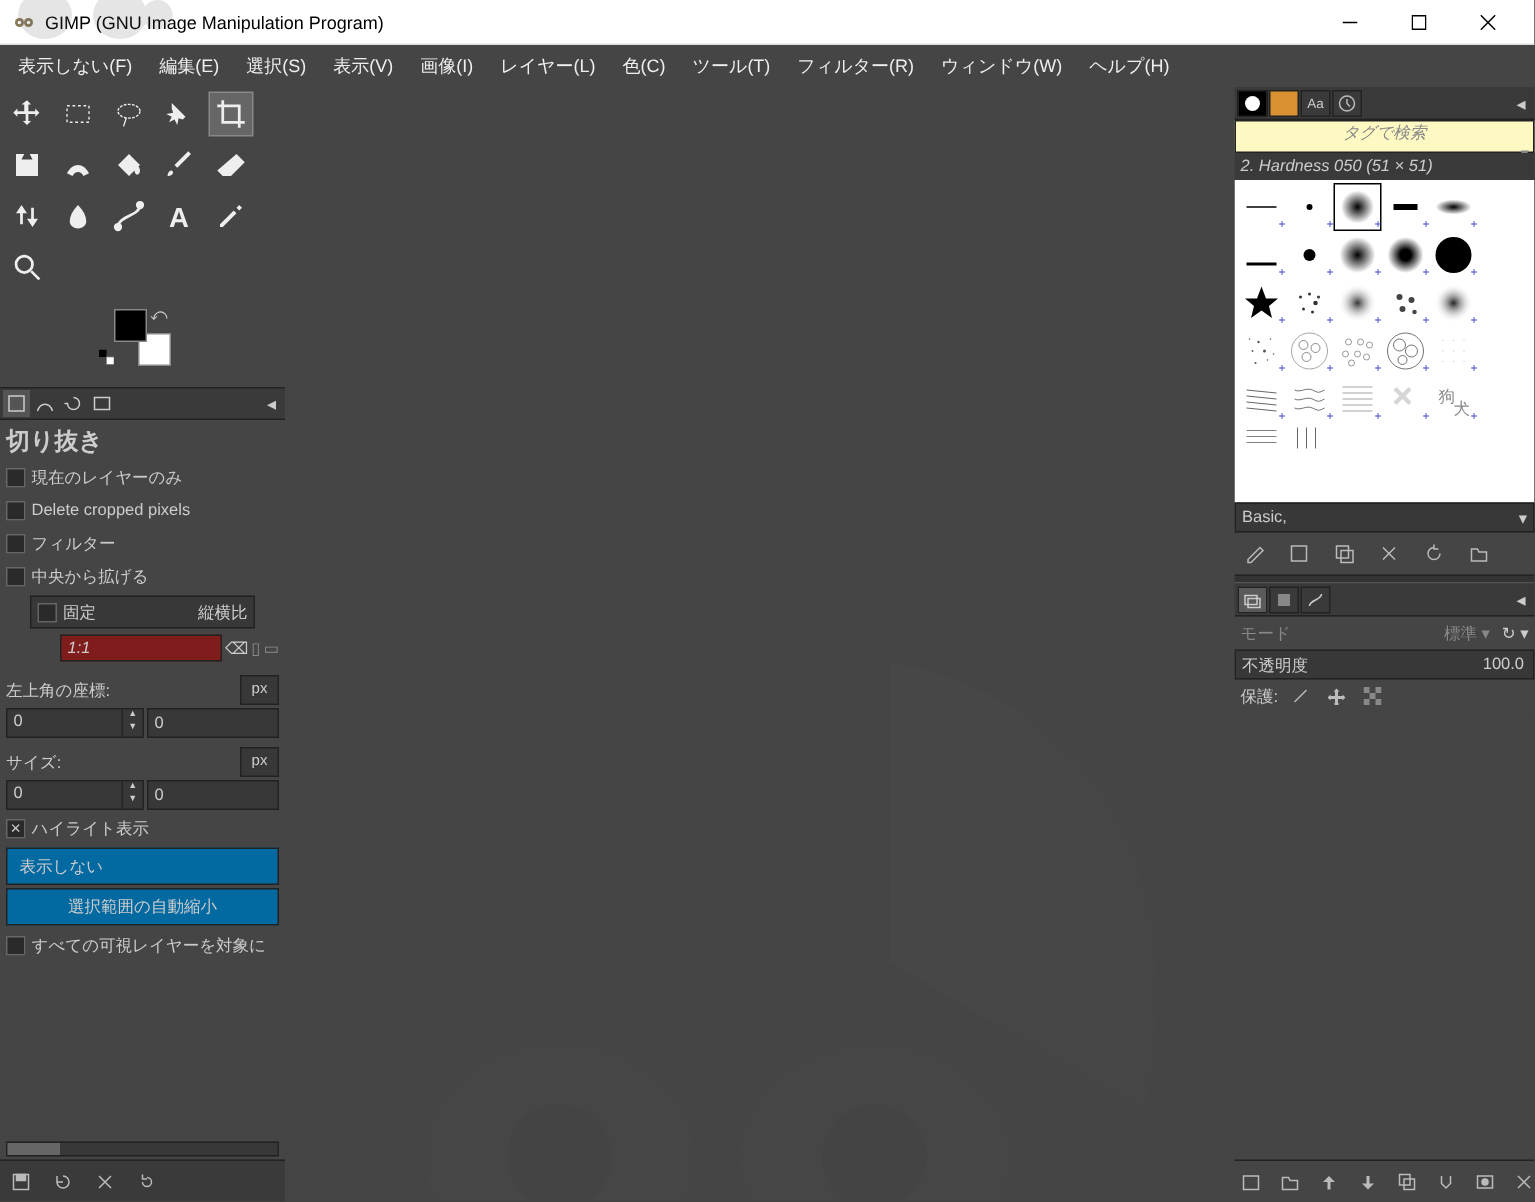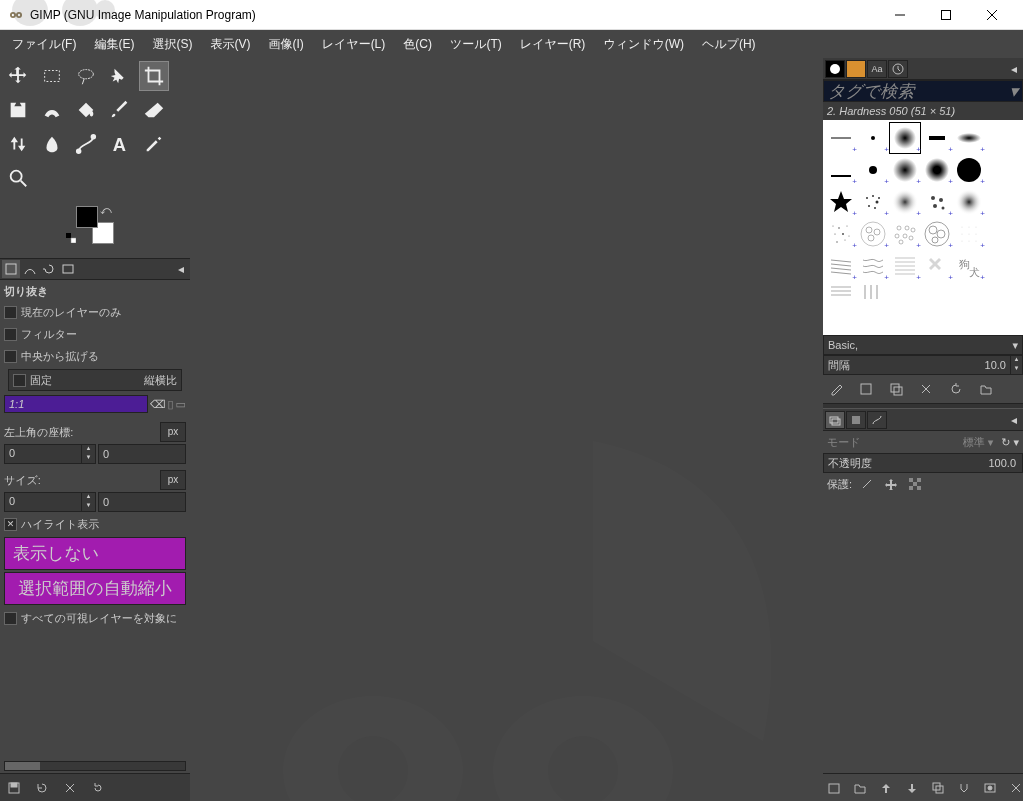--- a/index.html
+++ b/index.html
@@ -23,44 +23,44 @@
 .color-selector { display: flex; justify-content: center; padding: 8px 0 12px; position: relative; height: 56px; }
 .color-fg { width: 22px; height: 22px; background: #000; border: 1px solid #888; position: absolute; left: 76px; top: 4px; z-index: 2; }
 .color-bg { width: 22px; height: 22px; background: #fff; border: 1px solid #888; position: absolute; left: 92px; top: 20px; }
 .color-swap { position: absolute; left: 100px; top: 2px; font-size: 11px; color: #ccc; cursor: pointer; }
 .color-reset { position: absolute; left: 66px; top: 30px; width: 10px; height: 10px; cursor: pointer; }
 .dock-tabs { display: flex; align-items: center; height: 22px; background: #3a3a3a; border-top: 1px solid #222; border-bottom: 1px solid #222; padding: 0 2px; }
 .dock-tab { width: 18px; height: 18px; display: flex; align-items: center; justify-content: center; cursor: pointer; margin-right: 1px; }
 .dock-tab.active { background: #555; }
 .dock-arrow { margin-left: auto; cursor: pointer; padding: 0 4px; }
 .tool-options { padding: 2px 4px; font-size: 11px; flex: 1; overflow: hidden; }
-.opt-title { font-weight: bold; font-size: 11px; margin: 2px 0; }
+.opt-title { font-weight: bold; font-size: 16px; margin: 2px 0; }
 .opt-row { display: flex; align-items: center; min-height: 22px; gap: 4px; }
 .opt-check { width: 13px; height: 13px; background: #2a2a2a; border: 1px solid #666; cursor: pointer; flex-shrink: 0; }
 .opt-check.checked::after { content: "✕"; color: #ccc; font-size: 9px; display: block; text-align: center; line-height: 11px; }
 .opt-label { color: #ccc; white-space: nowrap; overflow: hidden; }
-.opt-input { background: #4c1d95; border: 1px solid #222; color: #ccc; padding: 2px 4px; font-size: 11px; width: 100%; font-style: italic; }
+.opt-input { background: #7f1d1d; border: 1px solid #222; color: #ccc; padding: 2px 4px; font-size: 11px; width: 100%; font-style: italic; margin-left: 36px; }
 .opt-field { background: #383838; border: 1px solid #222; color: #ccc; padding: 2px 4px; font-size: 11px; height: 20px; display: flex; align-items: center; }
 .opt-spinner { width: 92px; background: #383838; border: 1px solid #222; display: flex; height: 20px; }
 .opt-spinner-val { flex: 1; padding: 2px 4px; font-size: 11px; }
 .opt-spinner-btns { width: 14px; display: flex; flex-direction: column; }
 .opt-spinner-btn { flex: 1; border-left: 1px solid #222; font-size: 6px; text-align: center; cursor: pointer; }
 .opt-unit { width: 26px; background: #383838; border: 1px solid #222; font-size: 10px; text-align: center; line-height: 18px; cursor: pointer; }
 .opt-slider-row { display: flex; align-items: center; height: 20px; background: #383838; border: 1px solid #222; margin: 2px 0; }
 .opt-slider-label { flex: 1; padding: 0 4px; font-size: 11px; }
 .opt-slider-val { padding: 0 4px; font-size: 11px; }
-.opt-button { background: #a21caf; border: 1px solid #222; text-align: center; padding: 4px; font-size: 17px; cursor: pointer; margin: 2px 0; }
+.opt-button { background: #0369a1; border: 1px solid #222; text-align: center; padding: 4px; font-size: 11px; cursor: pointer; margin: 2px 0; }
 .bottom-toolbar { height: 28px; background: #3a3a3a; border-top: 1px solid #222; display: flex; align-items: center; padding: 0 4px; gap: 8px; }
 .bottom-btn { width: 20px; height: 20px; display: flex; align-items: center; justify-content: center; cursor: pointer; color: #ccc; }
 .bottom-scrollbar { height: 10px; background: #383838; border: 1px solid #222; margin: 2px 4px; position: relative; }
 .bottom-scrollbar-thumb { position: absolute; left: 0; width: 35px; height: 100%; background: #666; }
 .right-top-tabs { display: flex; height: 22px; background: #3a3a3a; border-bottom: 1px solid #222; align-items: center; padding: 0 2px; }
 .r-tab { width: 20px; height: 18px; display: flex; align-items: center; justify-content: center; cursor: pointer; border: 1px solid #222; margin-right: 1px; }
 .r-tab.active { background: #5a5a5a; }
-.tag-search { height: 22px; background: #0f172a; border: 1px solid #222; display: flex; align-items: center; padding: 0 4px; font-style: italic; color: #888; font-size: 17px; }
+.tag-search { height: 22px; background: #fef9c3; border: 1px solid #222; display: flex; align-items: center; padding: 0 4px; font-style: italic; color: #888; font-size: 11px; flex-direction: column; }
 .tag-search-arrow { margin-left: auto; cursor: pointer; }
 .brush-label { height: 18px; padding: 0 4px; font-size: 11px; font-style: italic; display: flex; align-items: center; background: #3a3a3a; }
 .brush-grid { background: #fff; height: 215px; padding: 2px; overflow: hidden; }
 .brush-row { display: flex; }
 .brush-cell { width: 32px; height: 32px; position: relative; display: flex; align-items: center; justify-content: center; }
 .brush-cell.selected { outline: 1px solid #000; outline-offset: -1px; }
 .brush-plus { position: absolute; bottom: 0; right: 0; font-size: 8px; color: #44c; }
 .brush-bottom { display: flex; height: 20px; }
 .brush-select { flex: 1; background: #383838; border: 1px solid #222; padding: 0 4px; font-size: 11px; display: flex; align-items: center; cursor: pointer; }
 .spacing-row { display: flex; height: 20px; background: #383838; border: 1px solid #222; }
@@ -106,29 +106,29 @@
     <div class="titlebar-btn">
         <svg width="10" height="10">
           <line x1="0" y1="0" x2="10" y2="10" stroke="#000"></line>
           <line x1="10" y1="0" x2="0" y2="10" stroke="#000"></line>
         </svg>
       </div>
   </div>
 </div>
 
 <div class="menubar">
-  <div class="menu-item">ファイル(F)</div>
+  <div class="menu-item">表示しない(F)</div>
   <div class="menu-item">編集(E)</div>
   <div class="menu-item">選択(S)</div>
   <div class="menu-item">表示(V)</div>
   <div class="menu-item">画像(I)</div>
   <div class="menu-item">レイヤー(L)</div>
   <div class="menu-item">色(C)</div>
   <div class="menu-item">ツール(T)</div>
-  <div class="menu-item">レイヤー(R)</div>
+  <div class="menu-item">フィルター(R)</div>
   <div class="menu-item">ウィンドウ(W)</div>
   <div class="menu-item">ヘルプ(H)</div>
 </div>
 
 <div class="main">
 
   <div class="left-panel">
     <svg class="wilber-top" width="140" height="40" viewBox="0 0 140 40">
         <ellipse cx="40" cy="20" rx="18" ry="16" fill="#555"></ellipse>
         <ellipse cx="90" cy="20" rx="18" ry="16" fill="#555"></ellipse>
@@ -263,27 +263,31 @@
     </div>
 
     <div class="tool-options">
       <div class="opt-title">切り抜き</div>
       <div class="opt-row">
           <div class="opt-check"></div>
           <span class="opt-label">現在のレイヤーのみ</span>
         </div>
       <div class="opt-row">
           <div class="opt-check"></div>
+          <span class="opt-label">Delete cropped pixels</span>
+        </div>
+      <div class="opt-row">
+          <div class="opt-check"></div>
           <span class="opt-label">フィルター</span>
         </div>
       <div class="opt-row">
           <div class="opt-check"></div>
           <span class="opt-label">中央から拡げる</span>
         </div>
-      <div class="opt-row" style="background:#383838;border:1px solid #222;margin:2px 4px;padding:0 4px">
+      <div class="opt-row" style="background:#383838;border:1px solid #222;margin:2px 16px;padding:0 4px">
         <div class="opt-check"></div>
         <span class="opt-label">固定</span>
         <span style="margin-left:auto">縦横比</span>
       </div>
       <div class="opt-row" style="gap:2px">
         <input class="opt-input" style="flex: 1 1 0%;" value="1:1">
         <span style="cursor:pointer">⌫</span>
         <span style="cursor:pointer;opacity:.5">▯</span>
         <span style="cursor:pointer;opacity:.5">▭</span>
       </div>
@@ -683,28 +687,20 @@
             </svg>
           </div>
       </div>
     </div>
     <div class="brush-bottom">
       <div class="brush-select">
           <span>Basic,</span>
           <span style="margin-left:auto">▾</span>
         </div>
     </div>
-    <div class="spacing-row">
-      <span class="spacing-label">間隔</span>
-      <span class="spacing-val">10.0</span>
-      <div class="spacing-spin">
-          <div style="flex:1;font-size:6px;text-align:center">▲</div>
-          <div style="flex:1;font-size:6px;text-align:center">▼</div>
-        </div>
-    </div>
     <div class="icon-row">
       <div class="icon-btn">
           <svg width="14" height="14" fill="none" stroke="#bbb">
             <path d="M3 11l8-8 2 2-8 8H3z"></path>
           </svg>
         </div>
       <div class="icon-btn">
           <svg width="14" height="14" fill="none" stroke="#bbb">
             <rect x="2" y="2" width="10" height="10"></rect>
           </svg>

